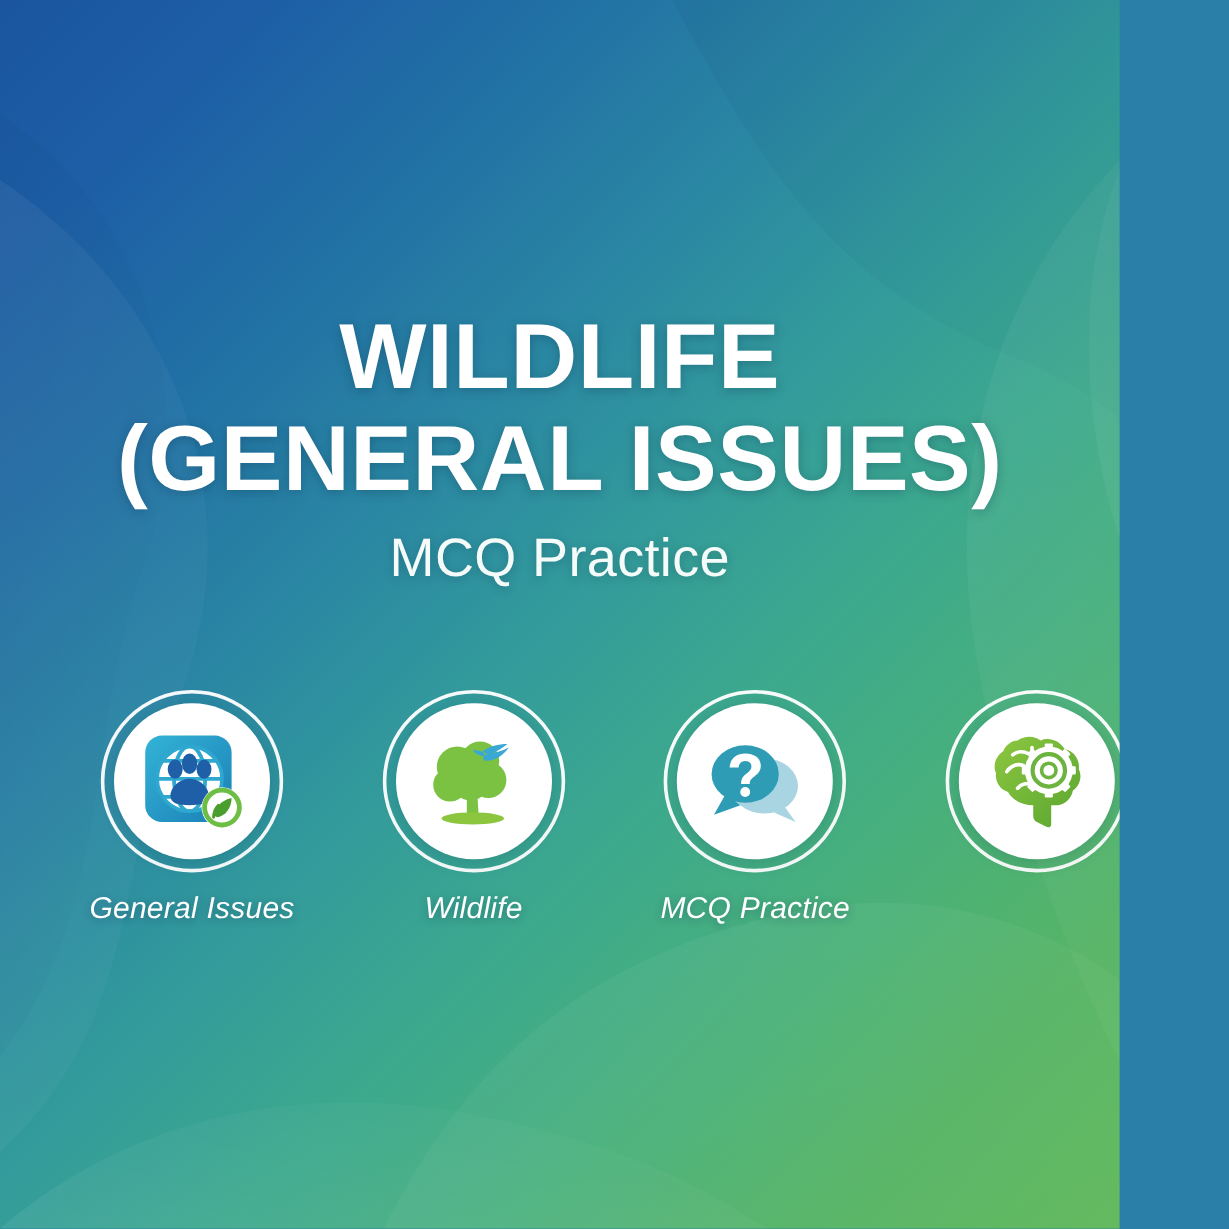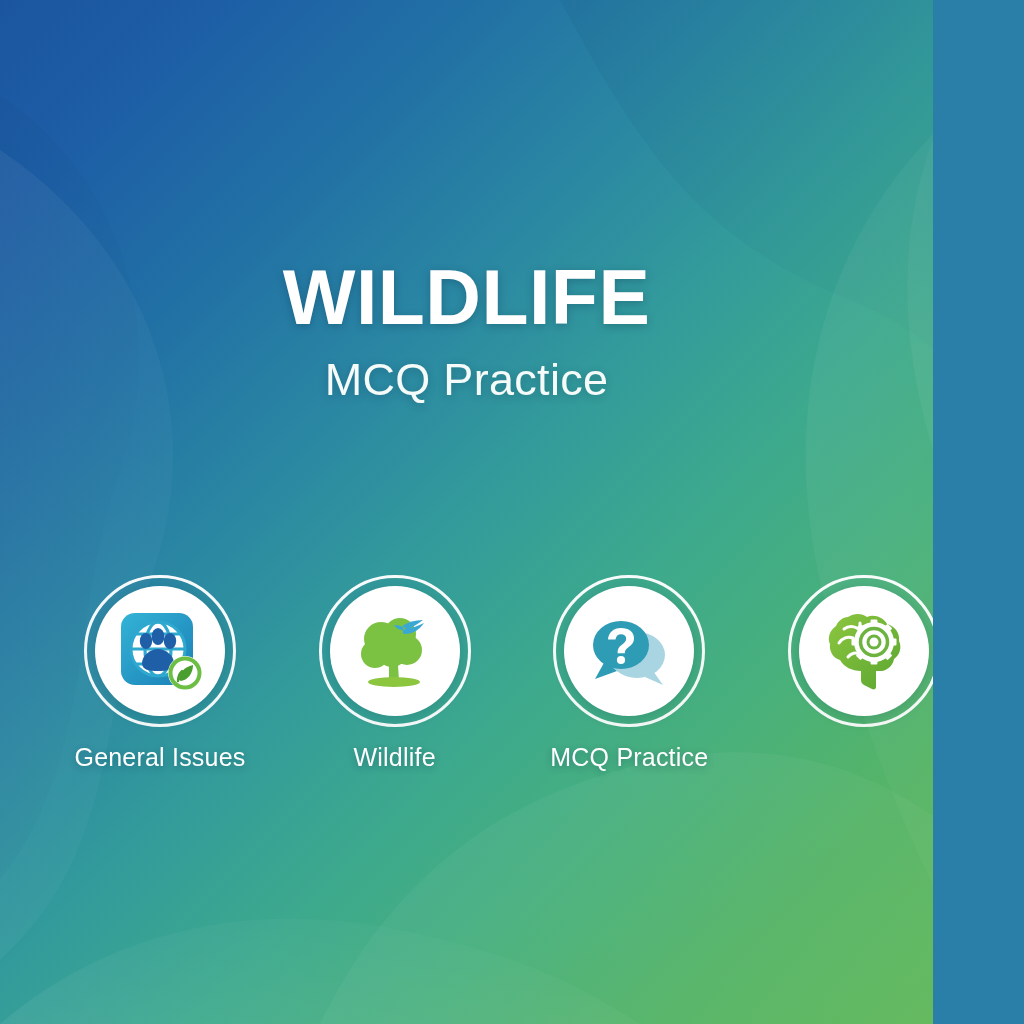--- a/index.html
+++ b/index.html
@@ -46,20 +46,21 @@
     font-size:45px;
     line-height:52px;
     letter-spacing:0.3px;
     text-shadow:0 2px 8px rgba(10,45,70,0.28);
   }
   .icon-row{
     position:absolute;top:575px;left:64px;width:896px;height:230px;
     display:flex;flex-direction:row;align-items:flex-start;
     justify-content:space-between;
     z-index:5;
+    font-style:italic;
   }
   .icon-item{
     width:192px;
     display:flex;flex-direction:column;align-items:center;
   }
   .badge{
     position:relative;width:152px;height:152px;
   }
   .badge .ring{
     position:absolute;inset:0;border-radius:50%;
@@ -113,20 +114,21 @@
     <path d="M0,150 C150,250 210,420 150,580 C95,720 120,850 0,960 Z" fill="url(#wv1)"></path>
     <path d="M1024,0 C900,120 880,300 940,470 C1000,640 990,840 1024,1000 Z" fill="url(#wv2)"></path>
     <path d="M1024,60 C820,190 760,420 840,650 C900,820 940,930 1024,1010 L1024,0 Z" fill="url(#wv1)"></path>
     <path d="M320,1024 C400,860 520,790 660,760 C810,730 930,790 1024,900 L1024,1024 Z" fill="url(#wv1)"></path>
     <path d="M0,1024 C110,930 250,900 400,930 C540,958 600,1000 640,1024 Z" fill="url(#wv2)"></path>
     <path d="M560,0 C640,150 700,240 850,300 C960,345 1005,420 1024,520 L1024,0 Z" fill="url(#wv3)"></path>
   </svg>
 
   <div class="title-block">
     <span class="t-line">WILDLIFE</span>
+    <span class="t-line">(GENERAL ISSUES)</span>
     <span class="subtitle">MCQ Practice</span>
   </div>
 
   <div class="icon-row">
 
     <div class="icon-item">
       <div class="badge">
         <div class="ring"></div>
         <div class="disc"></div>
         <div class="art">

